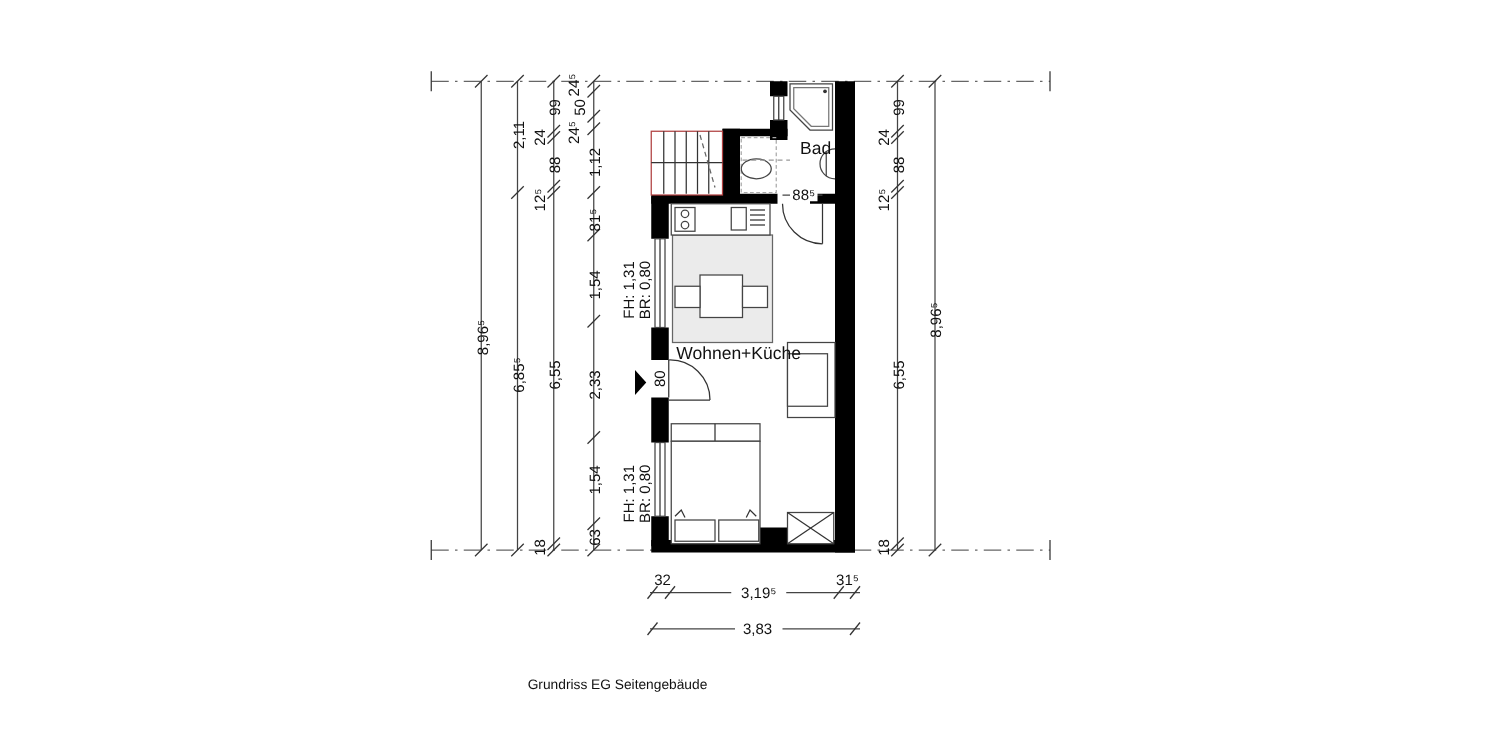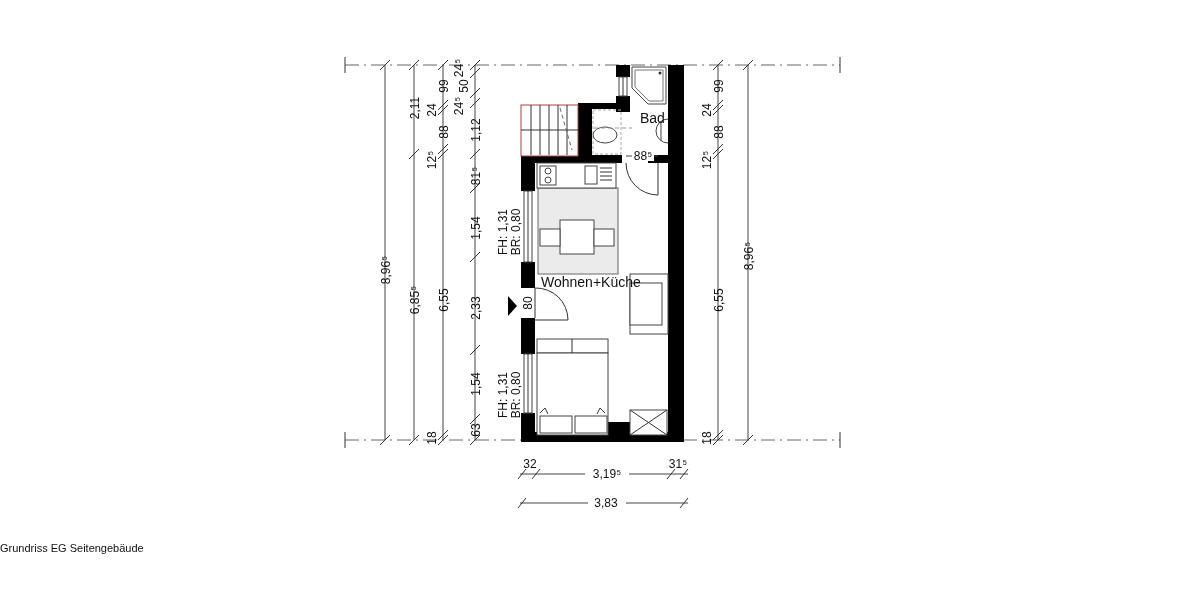--- a/index.html
+++ b/index.html
@@ -6,21 +6,21 @@
   body { width: 1200px; height: 600px; position: relative; overflow: hidden; font-family: "Liberation Sans", sans-serif; }
   #plan { position: absolute; left: 0; top: 0; width: 1200px; height: 600px; }
   .dim { stroke: #444; stroke-width: 1; fill: none; }
   .tick { stroke: #333; stroke-width: 1; }
   .axis { stroke: #666; stroke-width: 1; stroke-dasharray: 14 5 2 5; fill: none; }
   .wall { fill: #000; }
   .thin { stroke: #333; stroke-width: 1; fill: none; }
   .furn { stroke: #444; stroke-width: 1; fill: #fff; }
   .txt { font-family: "Liberation Sans", sans-serif; fill: #111; }
   .dimtxt { font-size: 12px; }
-  .caption { position: absolute; left: 0; width: 988px; top: 542px; text-align: left; font-size: 11px; color: #111; }
+  .caption { position: absolute; left: 0; width: 988px; top: 542px; text-align: center; font-size: 11px; color: #111; }
   .roomlabel { font-size: 14px; }
 </style>
 </head>
 <body>
 
 <svg id="plan" viewBox="0 0 1200 600" xmlns="http://www.w3.org/2000/svg">
 
   <g>
     <line class="axis" x1="345" y1="65" x2="840" y2="65"></line>
     <line class="axis" x1="345" y1="440" x2="840" y2="440"></line>

